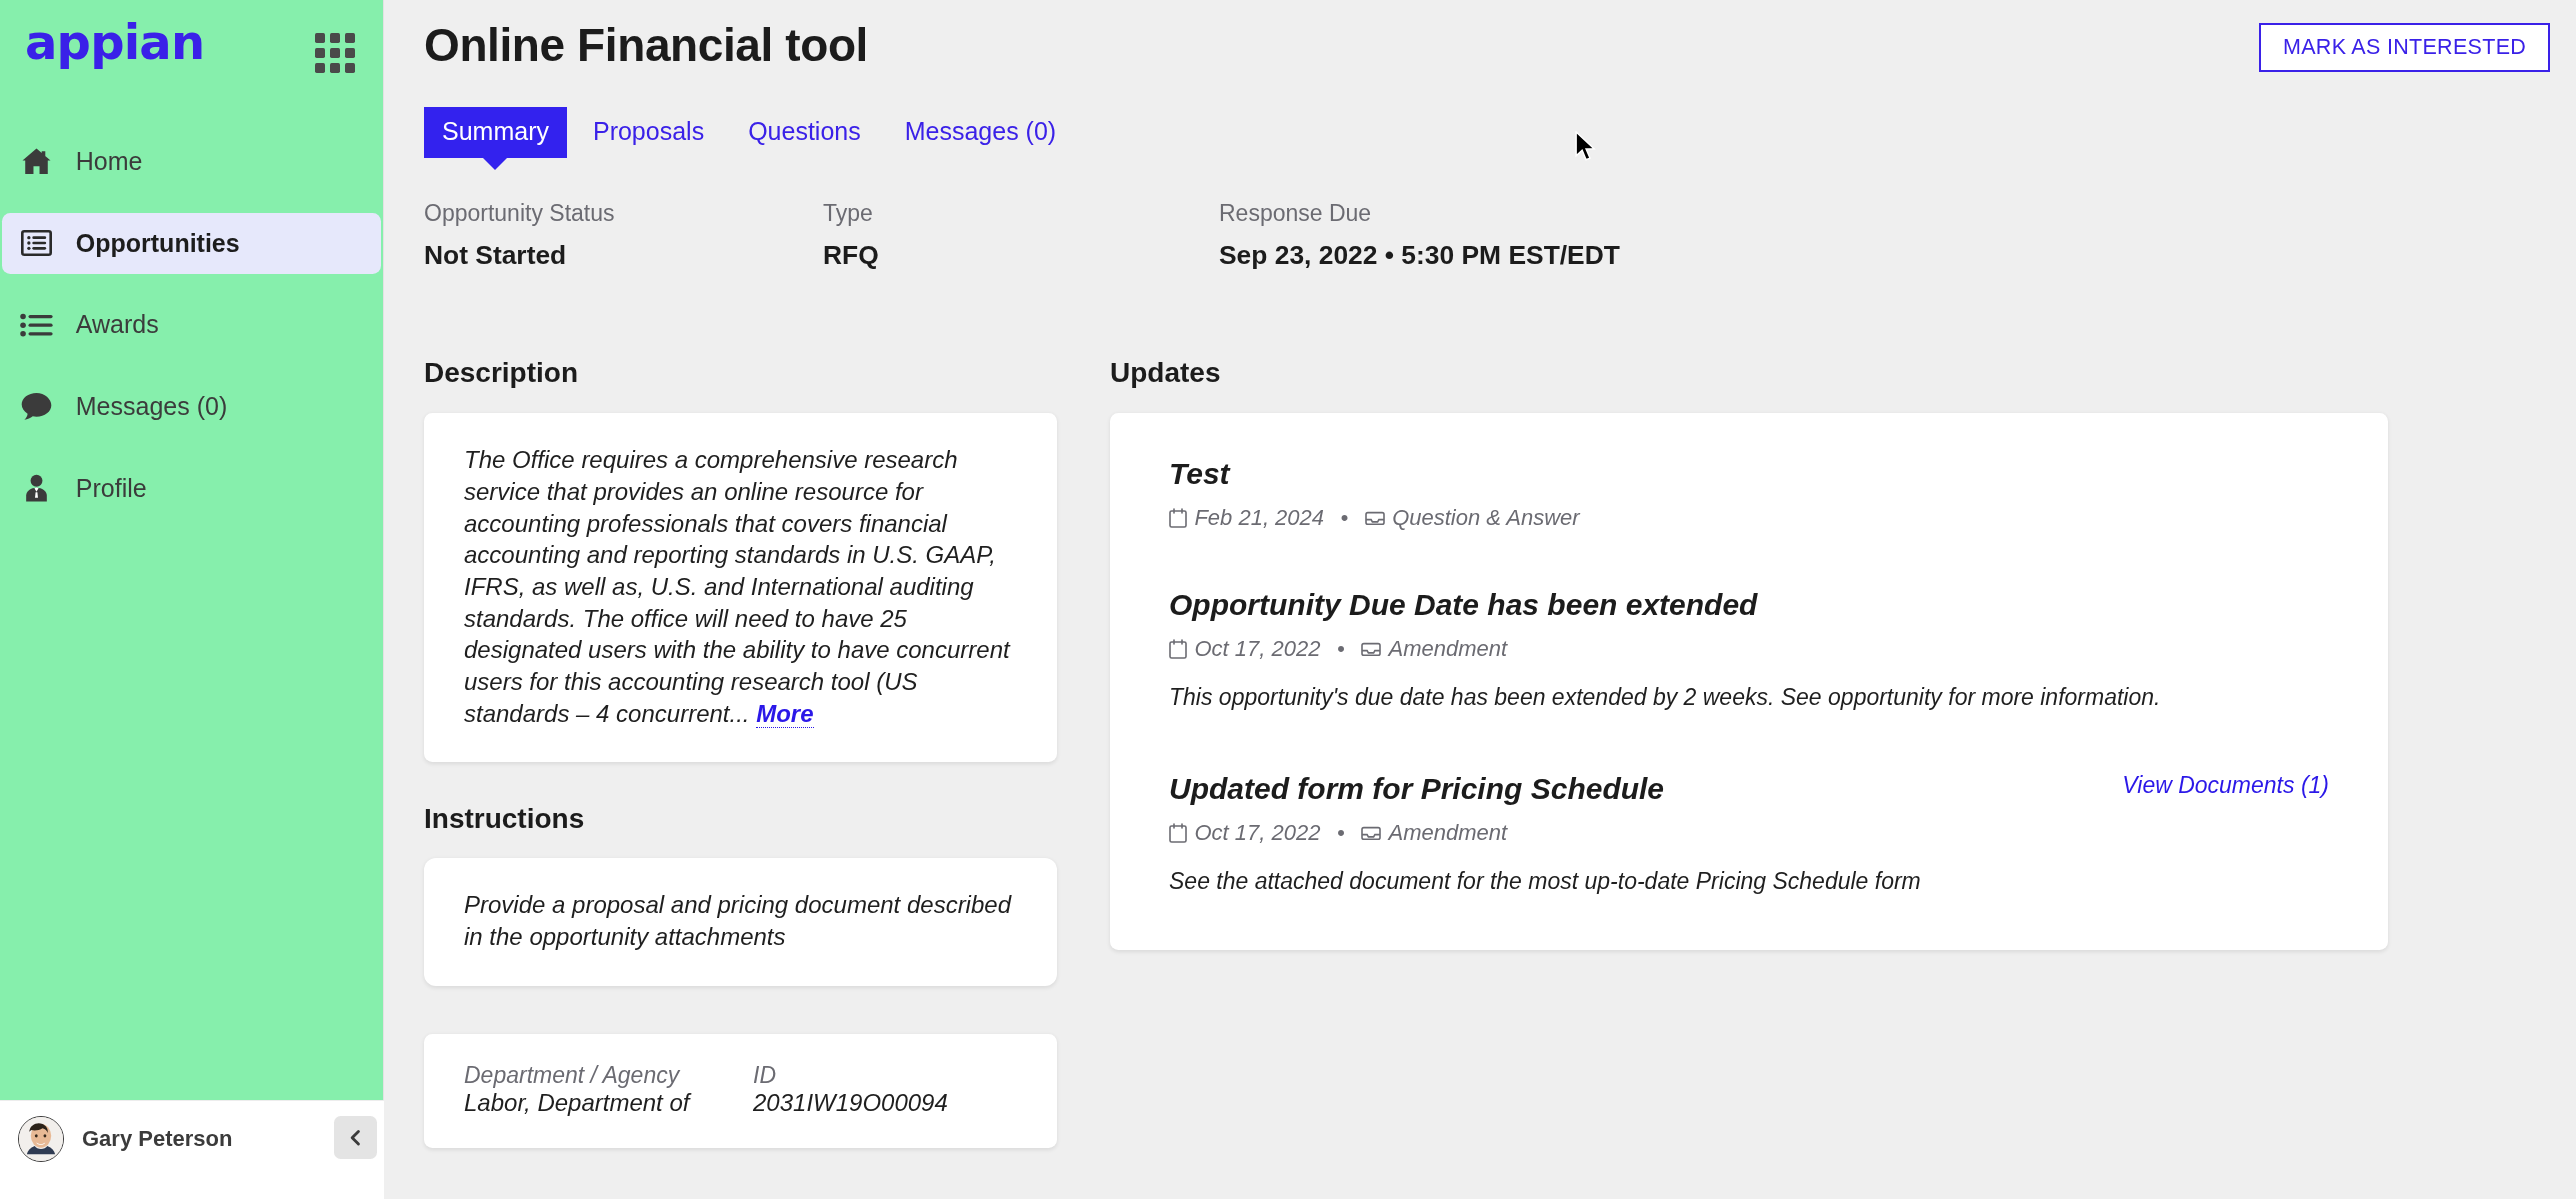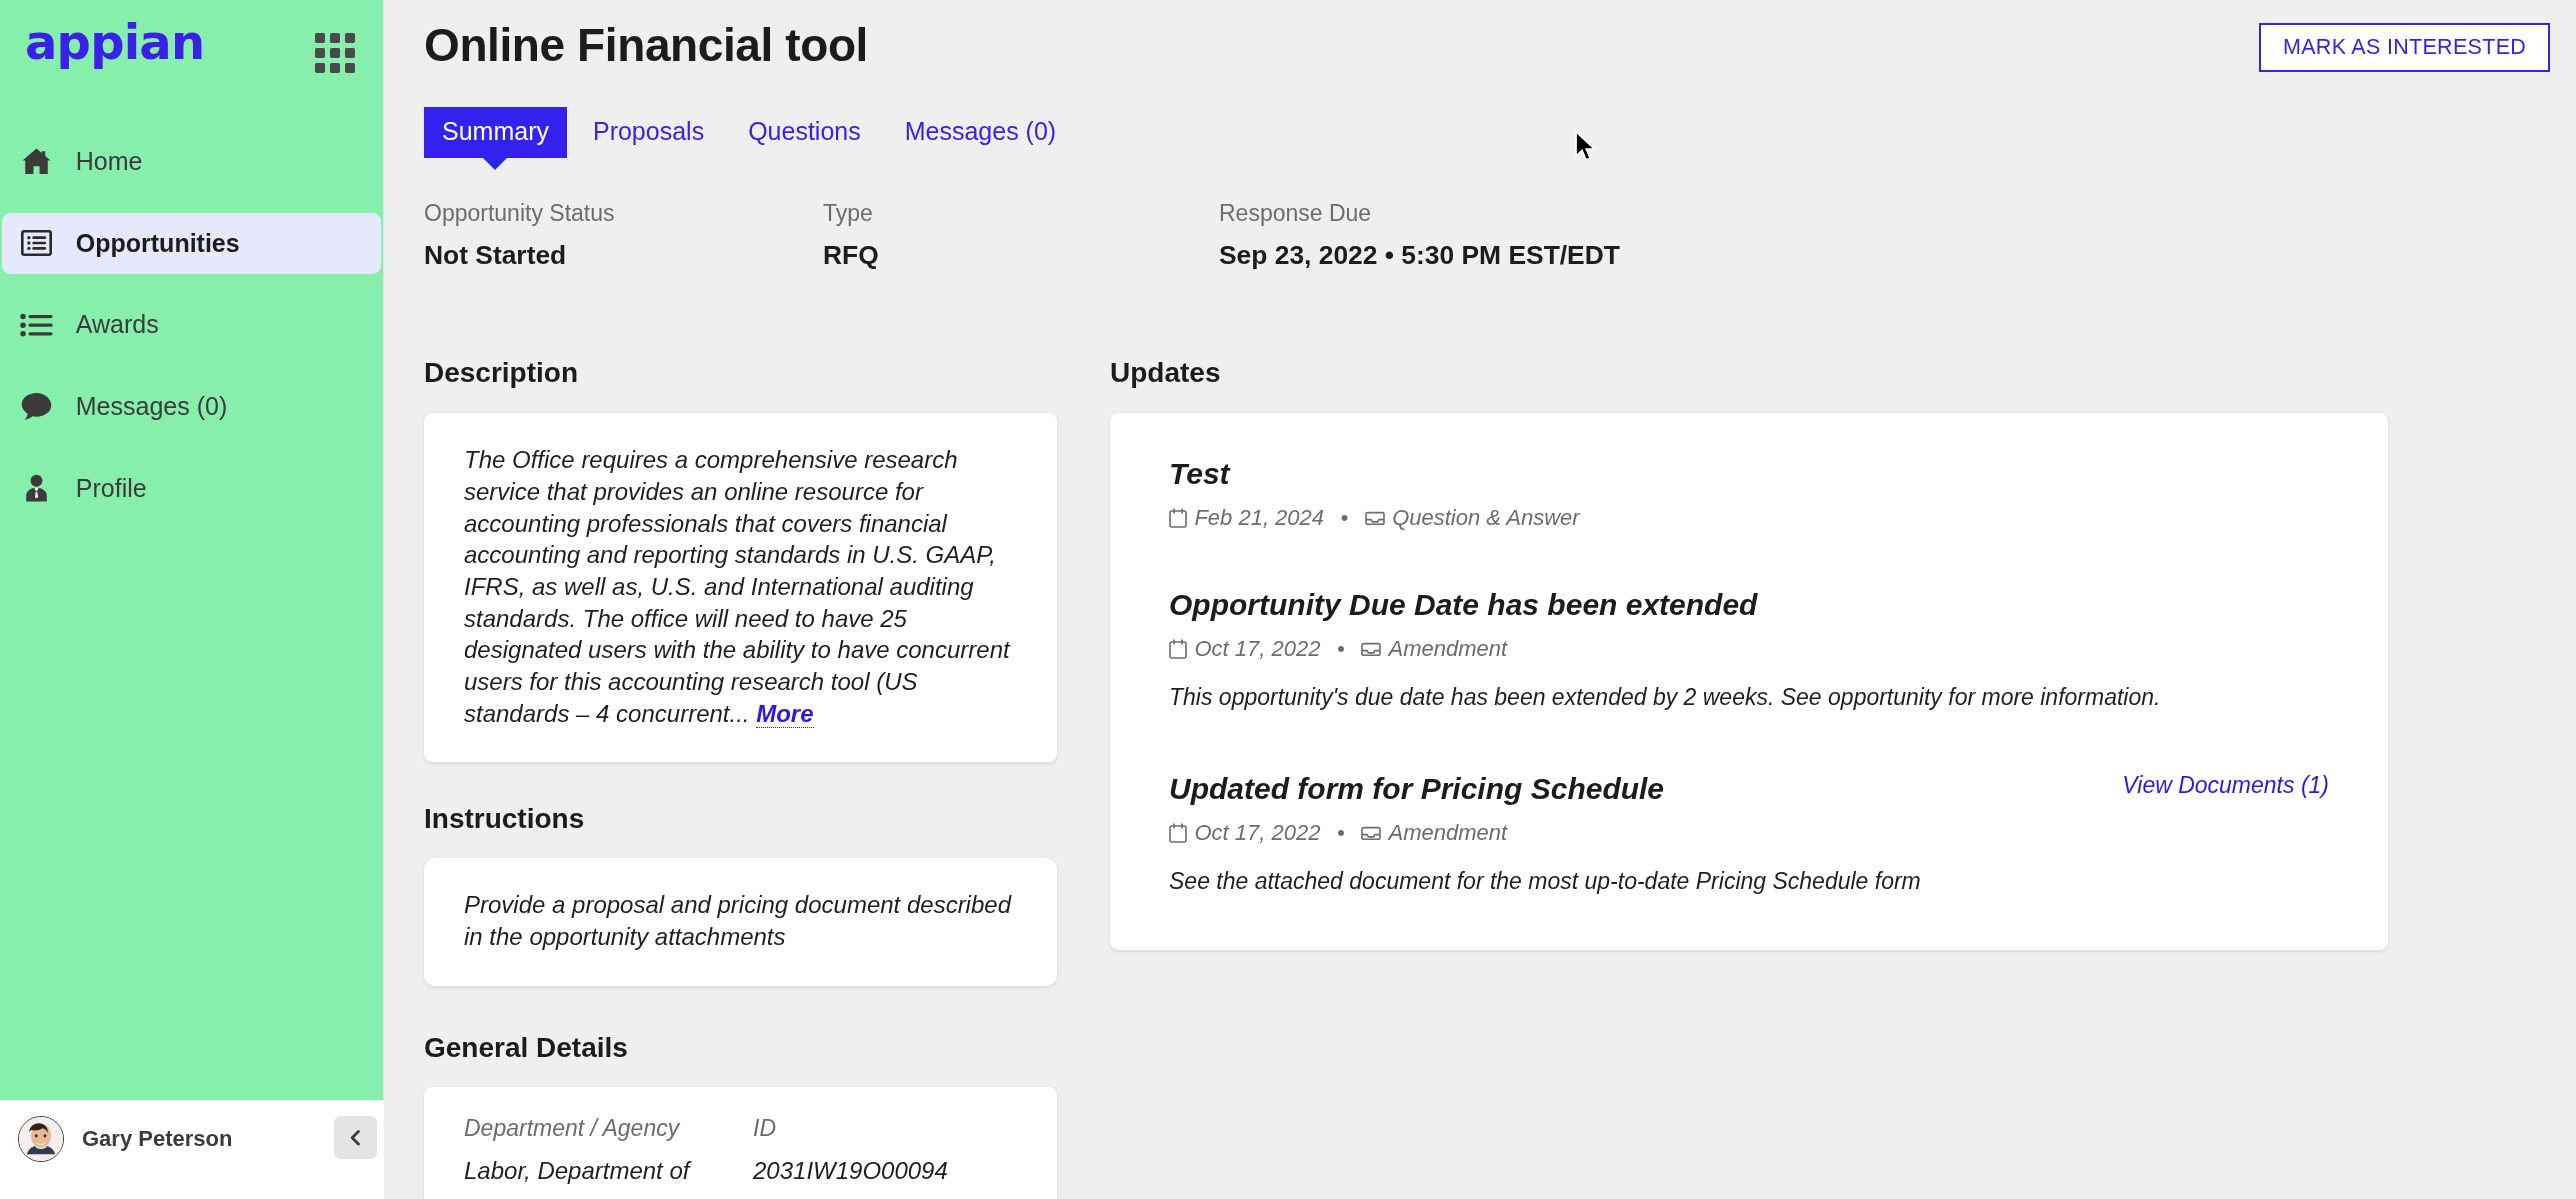--- a/index.html
+++ b/index.html
@@ -274,21 +274,21 @@
     padding: 30px 40px 33px;
   }
   .gd-row { display: flex; }
   .gd-field.f1 { width: 289px; }
   .gd-label {
     font-size: 23px;
     color: #6b6b72;
     line-height: 1;
   }
   .gd-value {
-    margin-top: 19px;
+    margin-top: 4px;
     font-size: 24px;
     color: #1f1f1f;
     line-height: 1;
   }
 
   
   .right-col {
     position: absolute;
     left: 726px;
     top: 359px;
@@ -488,21 +488,20 @@
       </div>
 
       <div class="instr-block">
         <div class="sect-title">Instructions</div>
         <div class="card instr-card">
           <div class="instr-text">Provide a proposal and pricing document described in the opportunity attachments</div>
         </div>
       </div>
 
       <div class="gd-block">
-        <div class="sect-title">General Details</div>
         <div class="card gd-card">
           <div class="gd-row">
             <div class="gd-field f1">
               <div class="gd-label">Department / Agency</div>
               <div class="gd-value">Labor, Department of</div>
             </div>
             <div class="gd-field f2">
               <div class="gd-label">ID</div>
               <div class="gd-value">2031IW19O00094</div>
             </div>

